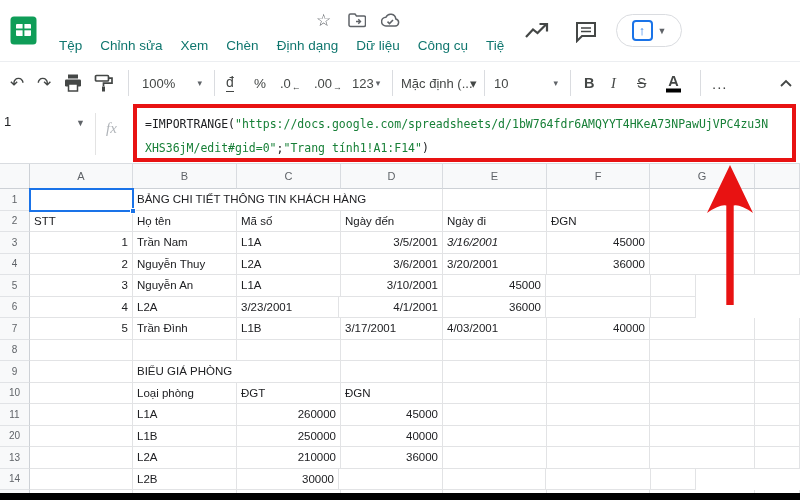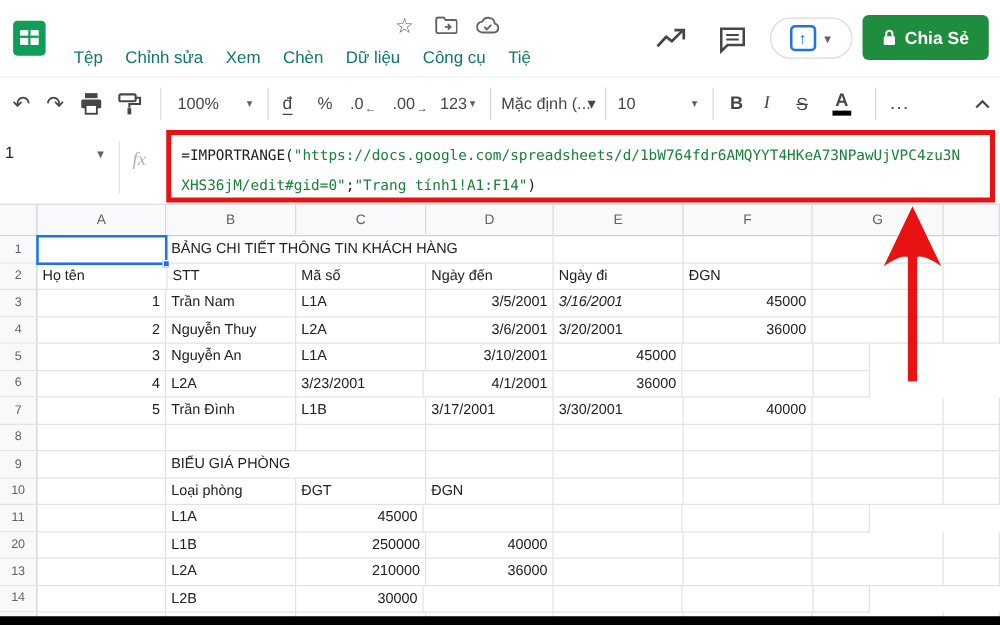--- a/index.html
+++ b/index.html
@@ -131,34 +131,28 @@
       <path d="M15.5 3 H23 V10.5" fill="none" stroke="#444746" stroke-width="2.2"></path>
     </svg>
     <svg id="comment-icon" class="ic" width="24" height="22" viewBox="0 0 24 22">
       <path d="M3 2 h18 v13 H8 l-5 5 Z" fill="none" stroke="#444746" stroke-width="2"></path>
       <path d="M7 7 h10 M7 10.5 h10" stroke="#444746" stroke-width="1.6"></path>
     </svg>
     <div id="share-pill">
       <div id="up-box">↑</div>
       <span class="dd-caret">▼</span>
     </div>
-    <div id="share-btn">
-      <svg class="ic" width="11" height="14" viewBox="0 0 11 14">
-        <rect x="1" y="6" width="9" height="7" rx="1" fill="#fff"></rect>
-        <path d="M3 6 V4 a2.5 2.5 0 0 1 5 0 V6" fill="none" stroke="#fff" stroke-width="1.6"></path>
-      </svg>
-      <span>Chia Sẻ</span>
-    </div>
   </div>
 
   <div id="menubar">
       <span class="menu-item">Tệp</span>
       <span class="menu-item">Chỉnh sửa</span>
       <span class="menu-item">Xem</span>
       <span class="menu-item">Chèn</span>
+      <span class="menu-item">Định dạng</span>
       <span class="menu-item">Dữ liệu</span>
       <span class="menu-item">Công cụ</span>
       <span class="menu-item">Tiệ</span>
     </div>
 
   <div id="toolbar">
     <span class="tbi" id="tb-undo">↶</span>
     <span class="tbi" id="tb-redo">↷</span>
     <span class="tbi" id="tb-print">
       <svg class="ic" width="20" height="19" viewBox="0 0 20 19">
@@ -251,22 +245,22 @@
           <div class="row-h">1</div>
           <div class="cell" style="width: 103px;"></div>
           <div class="cell" style="width: 310px;">BẢNG CHI TIẾT THÔNG TIN KHÁCH HÀNG</div>
           <div class="cell" style="width: 104px;"></div>
           <div class="cell" style="width: 103px;"></div>
           <div class="cell" style="width: 105px;"></div>
           <div class="cell" style="width: 45px;"></div>
         </div>
         <div class="grid-row">
           <div class="row-h">2</div>
+          <div class="cell" style="width: 103px;">STT</div>
           <div class="cell" style="width: 104px;">Họ tên</div>
-          <div class="cell" style="width: 103px;">STT</div>
           <div class="cell" style="width: 104px;">Mã số</div>
           <div class="cell" style="width: 102px;">Ngày đến</div>
           <div class="cell" style="width: 104px;">Ngày đi</div>
           <div class="cell" style="width: 103px;">ĐGN</div>
           <div class="cell" style="width: 105px;"></div>
           <div class="cell" style="width: 45px;"></div>
         </div>
         <div class="grid-row">
           <div class="row-h">3</div>
           <div class="cell right" style="width: 103px;">1</div>
@@ -308,21 +302,21 @@
           <div class="cell right" style="width: 103px;">36000</div>
           <div class="cell" style="width: 105px;"></div>
           <div class="cell" style="width: 45px;"></div>
         </div>
         <div class="grid-row">
           <div class="row-h">7</div>
           <div class="cell right" style="width: 103px;">5</div>
           <div class="cell" style="width: 104px;">Trần Đình</div>
           <div class="cell" style="width: 104px;">L1B</div>
           <div class="cell" style="width: 102px;">3/17/2001</div>
-          <div class="cell" style="width: 104px;">3/30/2001</div>
+          <div class="cell" style="width: 104px;">4/03/2001</div>
           <div class="cell right" style="width: 103px;">40000</div>
           <div class="cell" style="width: 105px;"></div>
           <div class="cell" style="width: 45px;"></div>
         </div>
         <div class="grid-row">
           <div class="row-h">8</div>
           <div class="cell" style="width: 103px;"></div>
           <div class="cell" style="width: 104px;"></div>
           <div class="cell" style="width: 104px;"></div>
           <div class="cell" style="width: 102px;"></div>
@@ -349,20 +343,21 @@
           <div class="cell" style="width: 102px;">ĐGN</div>
           <div class="cell" style="width: 104px;"></div>
           <div class="cell" style="width: 103px;"></div>
           <div class="cell" style="width: 105px;"></div>
           <div class="cell" style="width: 45px;"></div>
         </div>
         <div class="grid-row">
           <div class="row-h">11</div>
           <div class="cell" style="width: 103px;"></div>
           <div class="cell" style="width: 104px;">L1A</div>
+          <div class="cell right" style="width: 104px;">260000</div>
           <div class="cell right" style="width: 102px;">45000</div>
           <div class="cell" style="width: 104px;"></div>
           <div class="cell" style="width: 103px;"></div>
           <div class="cell" style="width: 105px;"></div>
           <div class="cell" style="width: 45px;"></div>
         </div>
         <div class="grid-row">
           <div class="row-h">20</div>
           <div class="cell" style="width: 103px;"></div>
           <div class="cell" style="width: 104px;">L1B</div>

